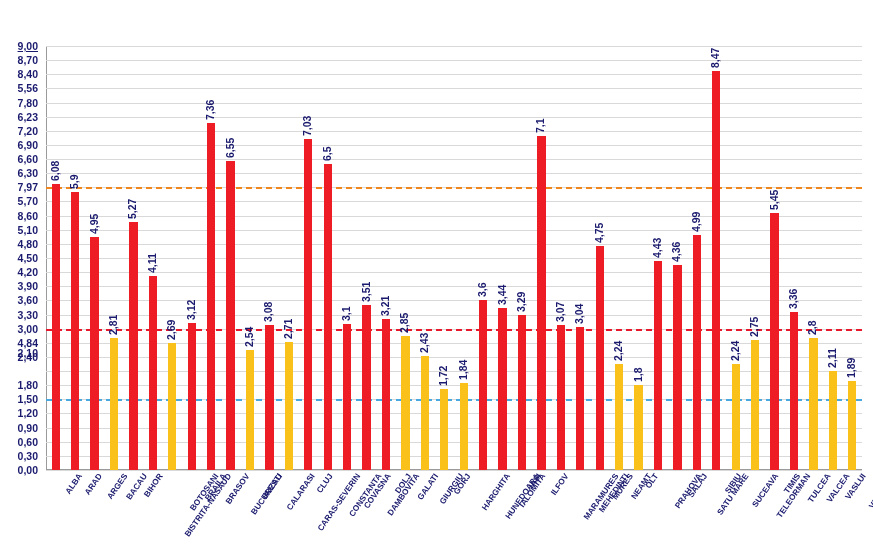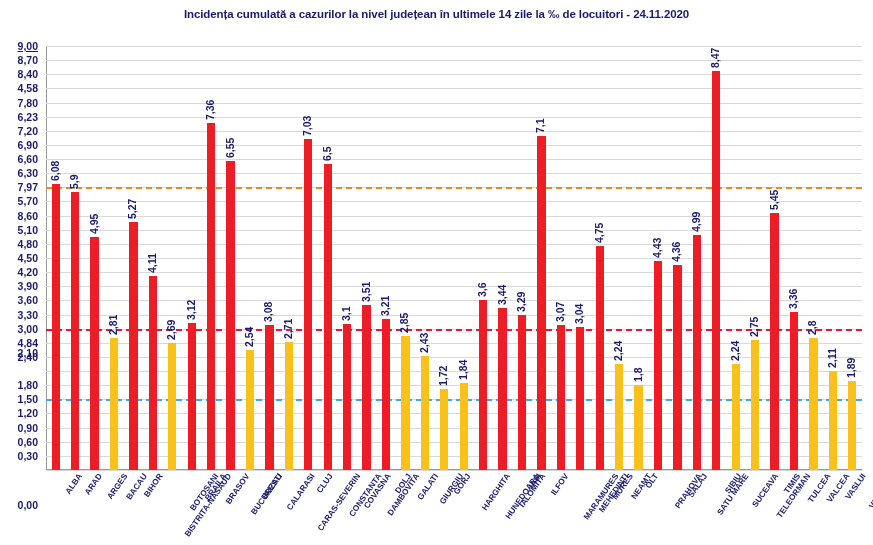--- a/index.html
+++ b/index.html
@@ -127,26 +127,25 @@
     white-space: nowrap;
     transform-origin: right top;
     transform: rotate(-55deg);
     text-align: right;
   }
 </style>
 </head>
 <body>
 
 <div id="chart-root">
-  <div id="chart-title">Incidența cumulată a cazurilor la nivel județean în ultimele 14 zile la ‰ de locuitori - 24.11.2020</div>
   <div id="y-axis-labels">
       <div class="ytick" style="top: 0px; text-decoration: underline;">9,00</div>
       <div class="ytick" style="top: 14.1333px;">8,70</div>
       <div class="ytick" style="top: 28.2667px;">8,40</div>
-      <div class="ytick" style="top: 42.4px;">4,58</div>
+      <div class="ytick" style="top: 42.4px;">5,56</div>
       <div class="ytick" style="top: 56.5333px;">7,80</div>
       <div class="ytick" style="top: 70.6667px;">6,23</div>
       <div class="ytick" style="top: 84.8px;">7,20</div>
       <div class="ytick" style="top: 98.9333px;">6,90</div>
       <div class="ytick" style="top: 113.067px;">6,60</div>
       <div class="ytick" style="top: 127.2px;">6,30</div>
       <div class="ytick" style="top: 141.333px;">7,97</div>
       <div class="ytick" style="top: 155.467px;">5,70</div>
       <div class="ytick" style="top: 169.6px;">8,60</div>
       <div class="ytick" style="top: 183.733px;">5,10</div>
@@ -159,21 +158,21 @@
       <div class="ytick" style="top: 282.667px;">3,00</div>
       <div class="ytick" style="top: 296.8px;">4,84</div>
       <div class="ytick" style="top: 310.933px;">2,40</div>
       <div class="ytick" style="top: 307px;">2,10</div>
       <div class="ytick" style="top: 339.2px;">1,80</div>
       <div class="ytick" style="top: 353.333px;">1,50</div>
       <div class="ytick" style="top: 367.467px;">1,20</div>
       <div class="ytick" style="top: 381.6px;">0,90</div>
       <div class="ytick" style="top: 395.733px;">0,60</div>
       <div class="ytick" style="top: 409.867px;">0,30</div>
-      <div class="ytick" style="top: 424px; margin-top: 35px;">0,00</div>
+      <div class="ytick" style="top: 424px;">0,00</div>
     </div>
   <div id="plot">
     <div class="axis-line" id="y-axis"></div>
     <div class="axis-line" id="x-axis"></div>
   <div class="gridline" style="top: 0px;"></div>
       <div class="gridline" style="top: 14.1333px;"></div>
       <div class="gridline" style="top: 28.2667px;"></div>
       <div class="gridline" style="top: 42.4px;"></div>
       <div class="gridline" style="top: 56.5333px;"></div>
       <div class="gridline" style="top: 70.6667px;"></div>

